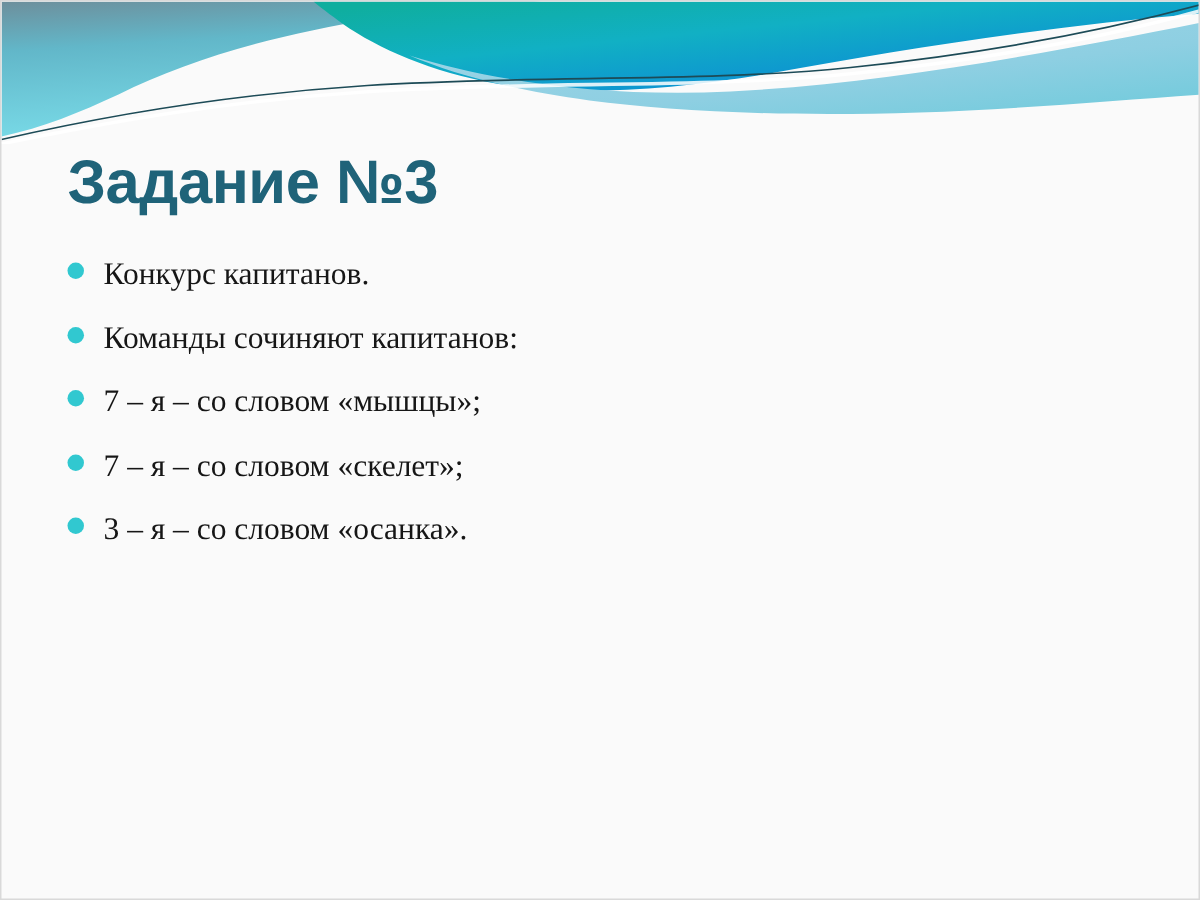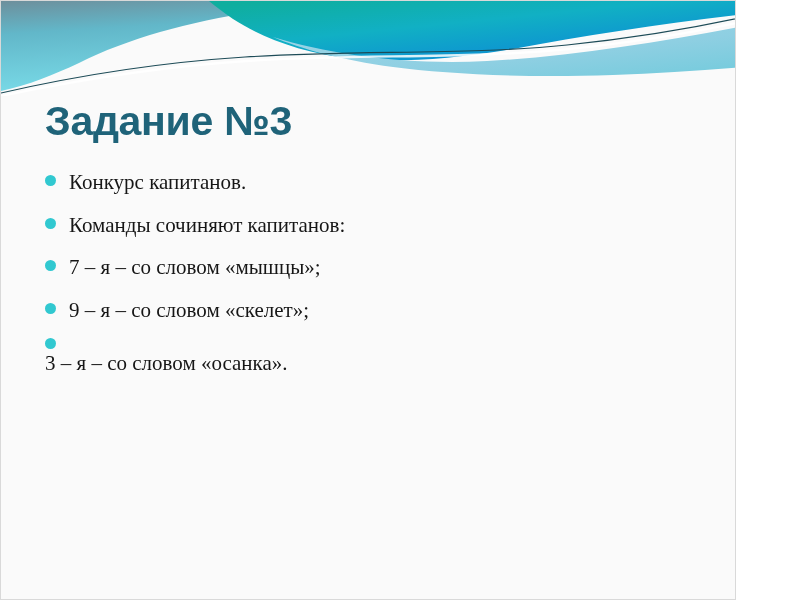--- a/index.html
+++ b/index.html
@@ -4,21 +4,21 @@
 <title>Задание №3</title>
 <style>
   html, body {
     margin: 0;
     padding: 0;
     background: #ffffff;
   }
 
   #slide {
     position: relative;
-    width: 736px;
+    width: 800px;
     height: 600px;
     overflow: hidden;
     background: #fafafa;
     border: 1px solid #d9d9d9;
     box-sizing: border-box;
     font-family: "Liberation Sans", sans-serif;
   }
 
   
   #wave-decoration {
@@ -61,21 +61,20 @@
   }
 
   .bullet-row {
     display: flex;
     align-items: baseline;
     margin: 0 0 19px 0;
   }
 
   .bullet-row:last-child {
     margin-bottom: 0;
-    flex-direction: column;
   }
 
   .bullet-dot {
     flex: 0 0 auto;
     width: 11px;
     height: 11px;
     border-radius: 50%;
     background: #31c8d0;
     margin-right: 13px;
     position: relative;
@@ -145,21 +144,21 @@
     <li class="bullet-row">
       <span class="bullet-dot"></span>
       <span class="bullet-text">Команды сочиняют капитанов:</span>
     </li>
     <li class="bullet-row">
       <span class="bullet-dot"></span>
       <span class="bullet-text">7 – я – со словом «мышцы»;</span>
     </li>
     <li class="bullet-row">
       <span class="bullet-dot"></span>
-      <span class="bullet-text">9 – я – со словом «скелет»;</span>
+      <span class="bullet-text">7 – я – со словом «скелет»;</span>
     </li>
     <li class="bullet-row">
       <span class="bullet-dot"></span>
       <span class="bullet-text">3 – я – со словом «осанка».</span>
     </li>
   </ul>
 
 </div>
 
 </body></html>

